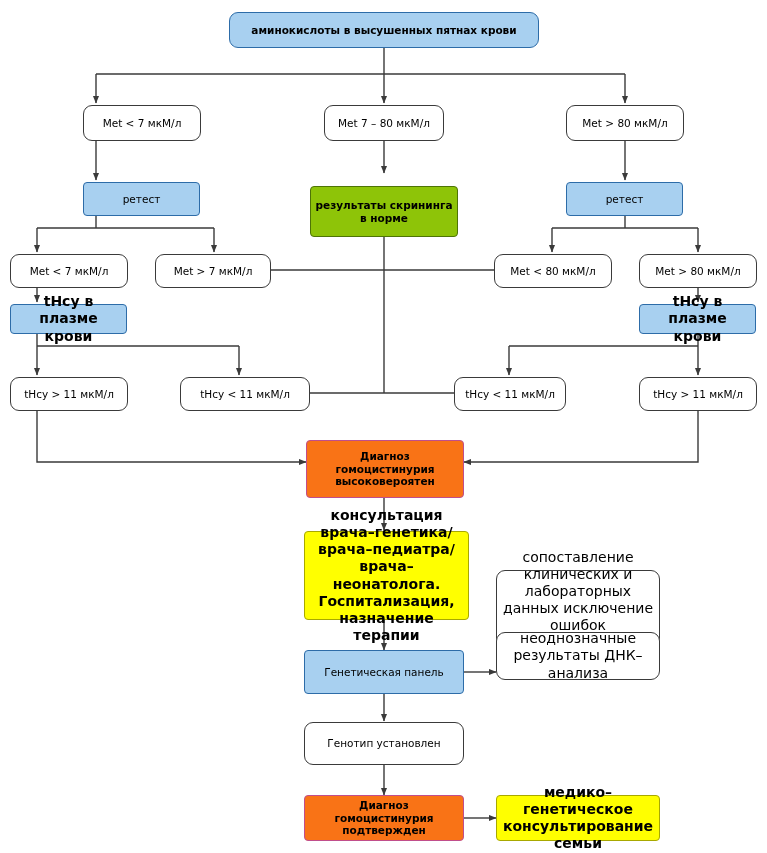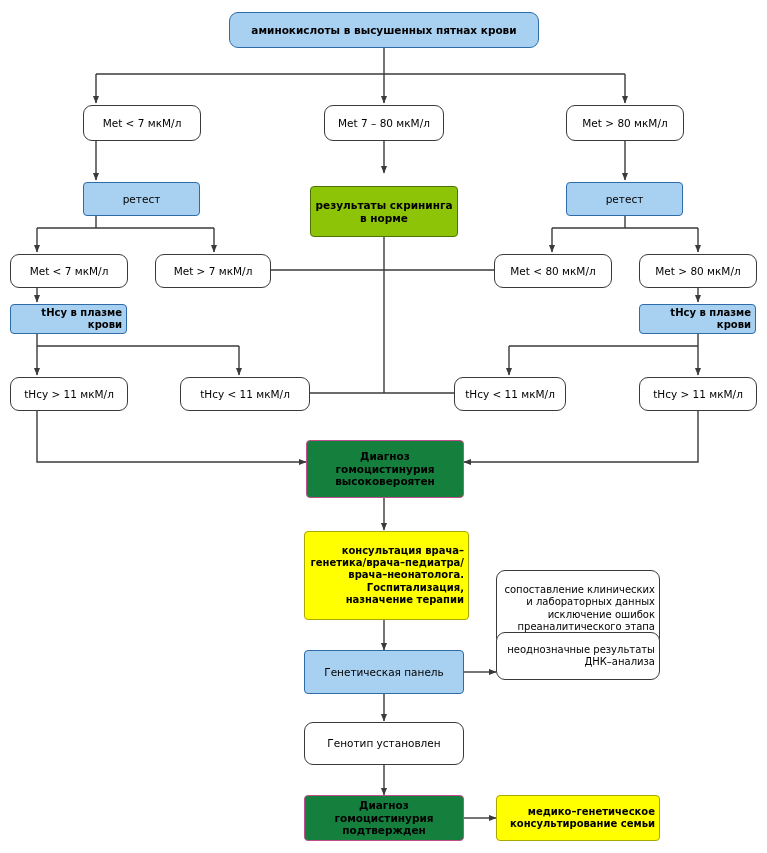--- a/index.html
+++ b/index.html
@@ -7,24 +7,24 @@
        font-family:"DejaVu Sans","Liberation Sans",sans-serif;}
   #stage{position:relative;width:767px;height:853px;}
   svg#wires{position:absolute;left:0;top:0;width:767px;height:853px;}
   .node{position:absolute;box-sizing:border-box;border:1px solid #4d7c0f;
         display:flex;align-items:center;justify-content:center;text-align:center;
         color:#000;line-height:1.22;padding:2px 4px;}
   .round{border-radius:9px;}
   .sq{border-radius:4px;}
   .blue{background:#a8d0f0;border-color:#2d6ca8;}
   .green{background:#8ec408;border-color:#4e7406;}
-  .pink{background:#15803d;border-color:#c04e8c;}
+  .pink{background:#f97316;border-color:#c04e8c;}
   .yellow{background:#ffff00;border-color:#a8a800;}
   .white{background:#ffffff;border-color:#3a3a3a;}
-  .b9{font-size:10px;text-align:right;}
+  .b9{font-size:14px;}
   .b10{font-size:10.5px;}
   .bold{font-weight:bold;}
 </style>
 </head>
 <body>
 
 <div id="stage">
 
   <svg id="wires" viewBox="0 0 767 853" xmlns="http://www.w3.org/2000/svg">
     <defs>

